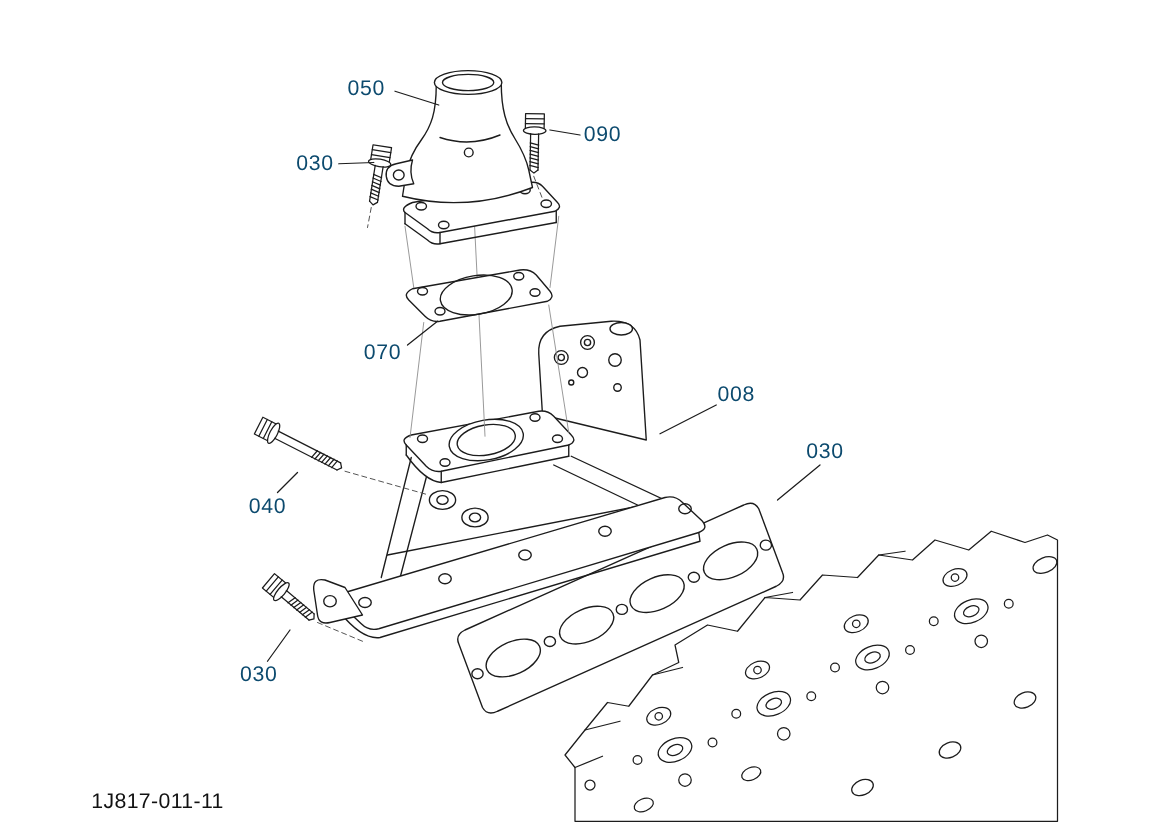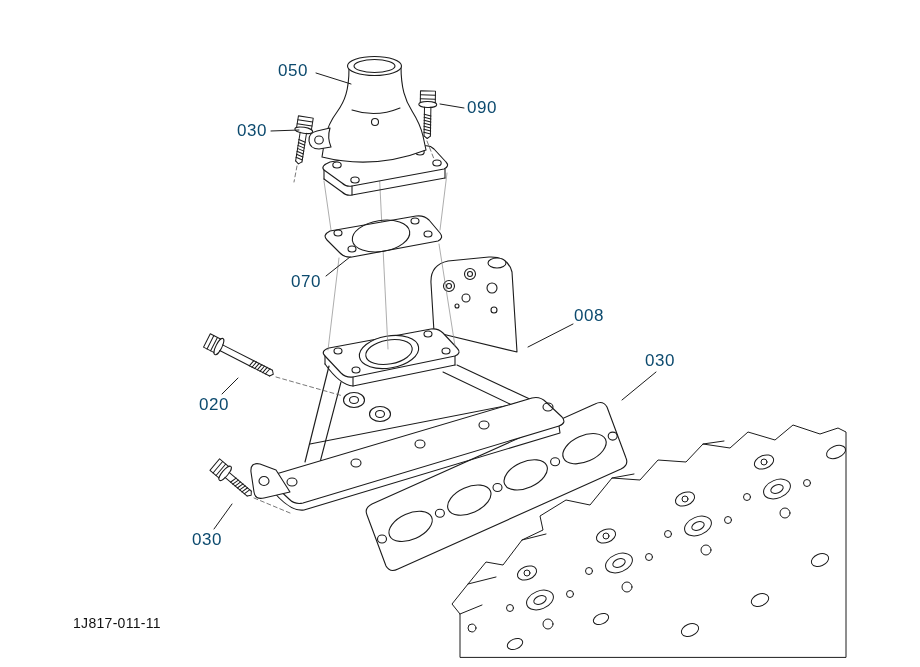--- a/index.html
+++ b/index.html
@@ -1,22 +1,22 @@
 <!DOCTYPE html>
 <html><head>
 <meta charset="utf-8">
 <style>
   html,body{margin:0;padding:0;background:#ffffff;}
   .stage{position:relative;width:920px;height:667px;background:#ffffff;overflow:hidden;
          font-family:"Liberation Sans", sans-serif;}
   .artwork{position:absolute;left:0;top:0;}
   .callout{position:absolute;font-size:17px;letter-spacing:.5px;color:#0c4a6e;
            font-family:"Liberation Sans", sans-serif;white-space:nowrap;}
-  .drawing-number{position:absolute;font-size:14px;color:#111;letter-spacing:.3px;
-           font-family:"Liberation Sans", sans-serif;}
+  .drawing-number{position:absolute;font-size:17px;color:#111;letter-spacing:.3px;
+           font-family:"Liberation Sans", sans-serif;margin-top:16px;}
 </style>
 </head>
 <body>
 
 <div class="stage">
 
 <svg class="artwork" width="920" height="667" viewBox="0 0 920 667" stroke-linecap="round" stroke-linejoin="round">
 
   <defs>
     <g id="boltS" stroke="#1c1c1c" stroke-width="1" fill="none">
@@ -232,18 +232,18 @@
     <line x1="214" y1="529" x2="232" y2="504"></line>
   </g>
 </svg>
 
 <div class="callout" style="left:278px;top:61px">050</div>
 <div class="callout" style="left:467px;top:98px">090</div>
 <div class="callout" style="left:237px;top:121px">030</div>
 <div class="callout" style="left:291px;top:272px">070</div>
 <div class="callout" style="left:574px;top:306px">008</div>
 <div class="callout" style="left:645px;top:351px">030</div>
-<div class="callout" style="left:199px;top:395px">020</div>
+<div class="callout" style="left:199px;top:395px">040</div>
 <div class="callout" style="left:192px;top:530px">030</div>
 
 <div class="drawing-number" style="left:73px;top:615px">1J817-011-11</div>
 
 </div>
 
 </body></html>

